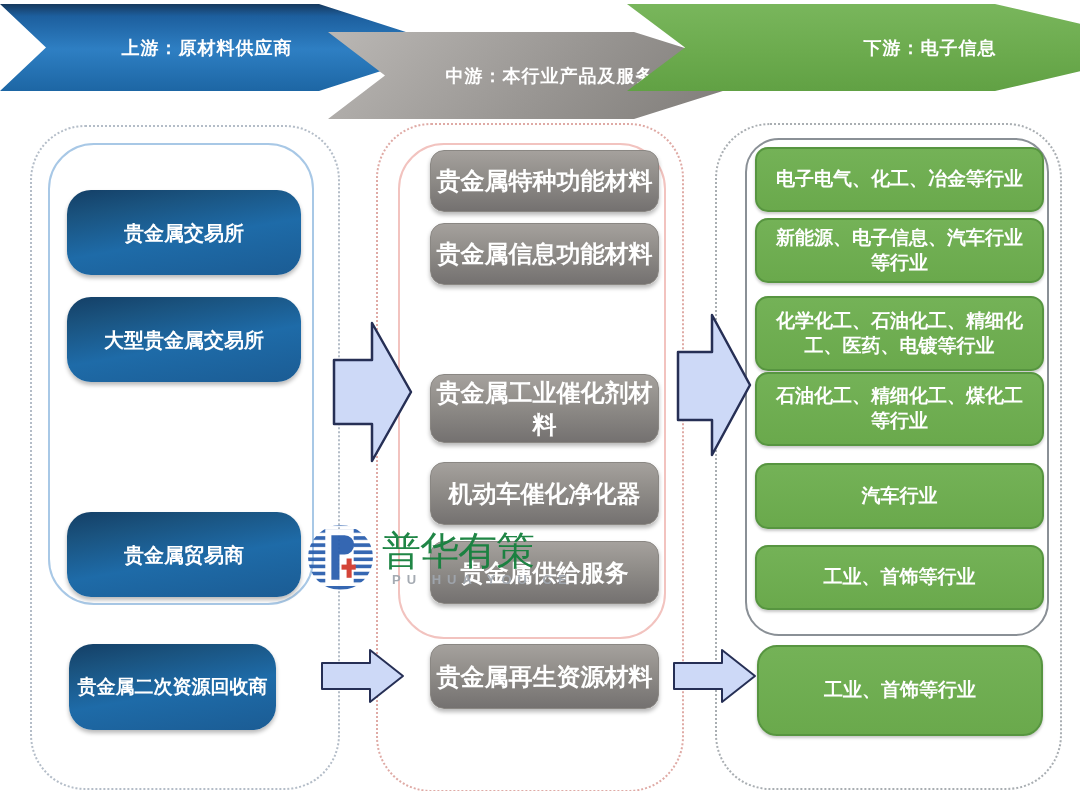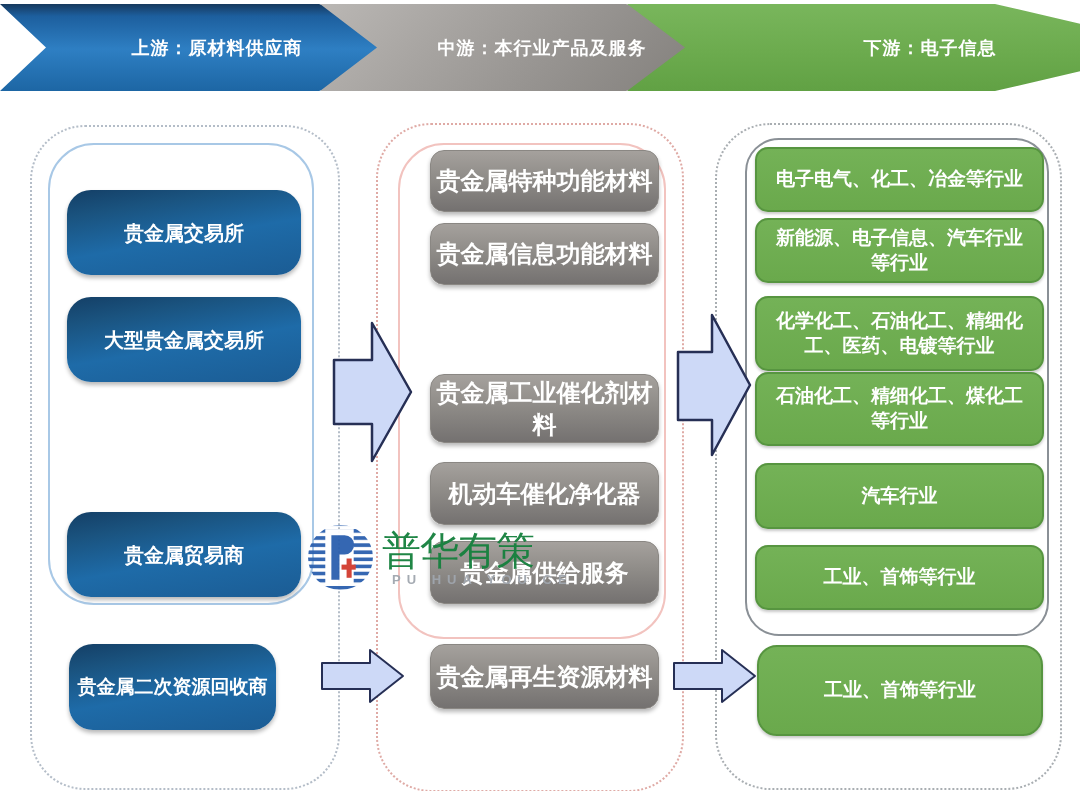--- a/index.html
+++ b/index.html
@@ -12,27 +12,27 @@
   .banner{
     position:absolute;top:4px;height:87px;display:flex;align-items:center;
     justify-content:center;color:#fff;font-weight:700;font-size:18px;
     letter-spacing:1px;filter:drop-shadow(0 2px 2px rgba(0,0,0,.35));
   }
   .banner .lbl{white-space:nowrap;}
   .banner-up{
     left:0;width:374px;
     background:linear-gradient(180deg,#16395e 0%,#1d5f9e 14%,#2e7fc3 52%,#1d66a4 100%);
     clip-path:polygon(0 0,319px 0,100% 50%,319px 100%,0 100%,46px 50%);
-    padding-left:30px;padding-right:60px;
+    padding-left:20px;padding-right:60px;
   }
   .banner-mid{
-    left:320px;width:364px;
+    left:328px;width:364px;
     background:linear-gradient(135deg,#bab7b4 0%,#969390 55%,#7b7874 100%);
     clip-path:polygon(0 0,306px 0,100% 50%,306px 100%,0 100%,57px 50%);
-    padding-left:40px;padding-right:40px;
+    padding-left:40px;padding-right:40px;margin-top:28px;
   }
   .banner-down{
     left:627px;width:426px;
     background:linear-gradient(180deg,#79b65c 0%,#6cab4e 55%,#61a144 100%);
     clip-path:polygon(0 0,368px 0,100% 50%,368px 100%,0 100%,58px 50%);
     padding-left:90px;padding-right:40px;
   }
   
   .col-outer{position:absolute;border-radius:55px;border:2px dotted #b9c0c9;}
   .outer-left {left:30px; top:125px;width:306px;height:661px;border-color:#b4bdc8;}

